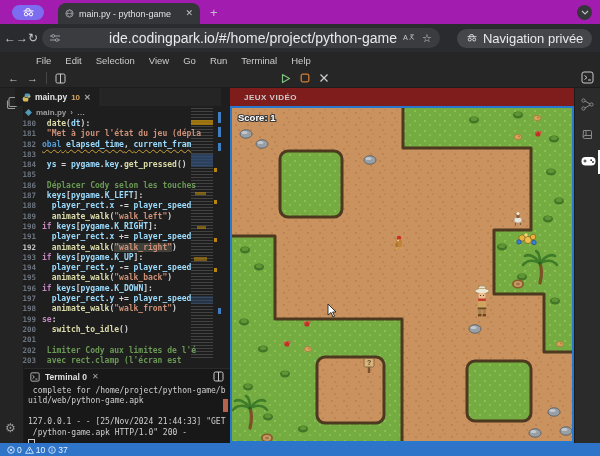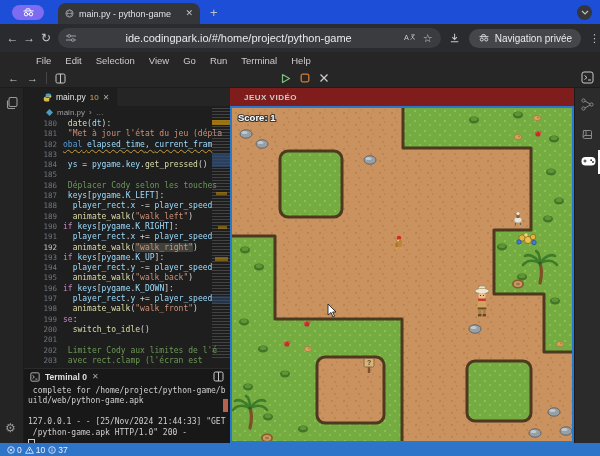--- a/index.html
+++ b/index.html
@@ -1,47 +1,47 @@
 <!DOCTYPE html>
 <html><head>
 <meta charset="utf-8">
 <style>
   html,body{margin:0;padding:0;background:#111;}
   #window{position:relative;width:600px;height:456px;overflow:hidden;
     font-family:"Liberation Sans",sans-serif;background:#1e1e1e;-webkit-font-smoothing:antialiased;}
   svg{display:block}
   
-  .tabstrip{position:absolute;left:0;top:0;width:600px;height:24px;background:#1d4ed8;display:flex;align-items:center;}
+  .tabstrip{position:absolute;left:0;top:0;width:600px;height:24px;background:#a21caf;display:flex;align-items:center;}
   .chip{width:32px;height:15px;border-radius:8px;background:#7d6bf0;margin-left:12px;display:flex;align-items:center;justify-content:center;}
   .btab{margin-left:14px;width:128px;height:21px;background:#35363a;border-radius:8px 8px 0 0;display:flex;align-items:center;gap:5px;padding:0 7px;align-self:flex-end;}
   .btab .t{font-size:9px;color:#dfe1e5;white-space:nowrap;overflow:hidden;flex:1;}
   .xbtn{color:#bdc1c6;font-size:9px;line-height:1;cursor:default;}
   .newtab{color:#bdc1c6;font-size:13px;margin-left:10px;}
   .tsearch{position:absolute;right:8px;top:5px;width:15px;height:15px;border-radius:50%;background:#35363a;display:flex;align-items:center;justify-content:center;}
   .toolbar{position:absolute;left:0;top:24px;width:600px;height:28px;background:#2a2b2e;display:flex;align-items:center;}
   .nav{color:#c6c9cc;font-size:12px;width:18px;text-align:center;}
   .urlpill{margin-left:4px;width:392px;height:20px;border-radius:10px;background:#3b3c40;display:flex;align-items:center;padding:0 8px;gap:6px;}
-  .url{font-size:11px;color:#e8eaed;flex:1;white-space:nowrap;overflow:hidden;padding-left:43px;}
+  .url{font-size:14px;color:#e8eaed;flex:1;white-space:nowrap;overflow:hidden;padding-left:43px;}
   .tbicon{color:#c6c9cc;font-size:11px;margin-left:8px;}
   .privpill{margin-left:9px;height:19px;border-radius:10px;background:#45464a;display:flex;align-items:center;gap:5px;padding:0 9px;}
-  .privpill span{font-size:10px;color:#e8eaed;white-space:nowrap;}
+  .privpill span{font-size:13px;color:#e8eaed;white-space:nowrap;}
   
   .menubar{position:absolute;left:0;top:52px;width:600px;height:16px;background:#262626;display:flex;align-items:center;padding-left:36px;box-sizing:border-box;}
   .mi{font-size:9.5px;color:#cccccc;margin-right:14px;}
   .runbar{position:absolute;left:0;top:68px;width:600px;height:20px;background:#262626;border-bottom:1px solid #1c1c1c;box-sizing:border-box;}
   .runbar .lft{position:absolute;left:8px;top:0;height:20px;display:flex;align-items:center;gap:8px;color:#c8c8c8;font-size:11px;}
   .vdiv{width:1px;height:12px;background:#454545;}
   .runctr{position:absolute;left:280px;top:0;height:20px;display:flex;align-items:center;gap:9px;}
   .runbar .rgt{position:absolute;right:6px;top:3px;}
   
   .main{position:absolute;left:0;top:88px;width:600px;height:355px;background:#1e1e1e;}
   .leftbar{position:absolute;left:0;top:0;width:24px;height:355px;background:#242424;border-right:1px solid #1b1b1b;box-sizing:border-box;}
   .leftbar .fico{position:absolute;left:5px;top:8px;}
   .leftbar .gico{position:absolute;left:5px;bottom:8px;color:#9a9a9a;font-size:12px;}
-  .egroup{position:absolute;left:36px;top:0;width:206px;height:280px;}
+  .egroup{position:absolute;left:15px;top:0;width:206px;height:280px;font-weight:bold;}
   .etabs{position:absolute;left:0;top:0;width:206px;height:18px;background:#252526;display:flex;}
   .etab{height:18px;background:#1e1e1e;display:flex;align-items:center;gap:4px;padding:0 7px;border-right:1px solid #1b1b1b;}
   .etab .l{font-size:8.5px;color:#e4e4e4;}
   .etab .b{font-size:8px;color:#d7a65f;}
   .etab .x{font-size:8px;color:#a8a8a8;}
   .crumbs{position:absolute;left:0;top:18px;width:206px;height:13px;display:flex;align-items:center;gap:4px;padding-left:10px;box-sizing:border-box;font-size:8px;color:#9d9d9d;}
   .code{position:absolute;left:0;top:31px;width:206px;height:249px;overflow:hidden;font-family:"DejaVu Sans Mono",monospace;font-size:8px;}
   .cl{height:10.3px;line-height:10.3px;white-space:pre;}
   .ln{display:inline-block;width:21px;text-align:right;padding-right:6px;color:#6e7681;font-size:7.5px;}
   .ln.cur{color:#c6c6c6;}

